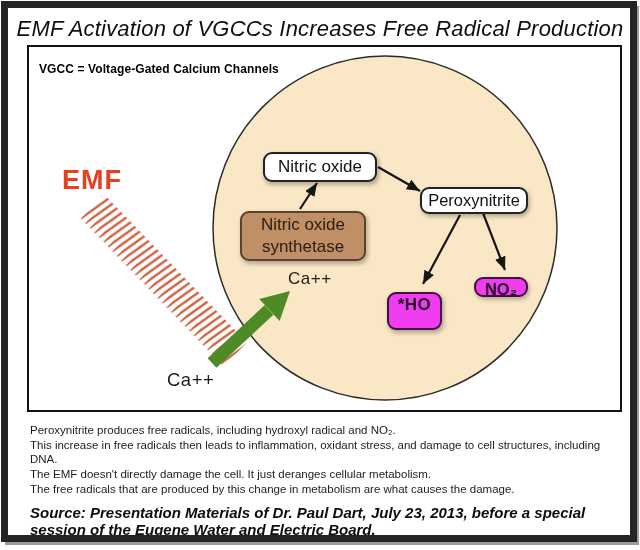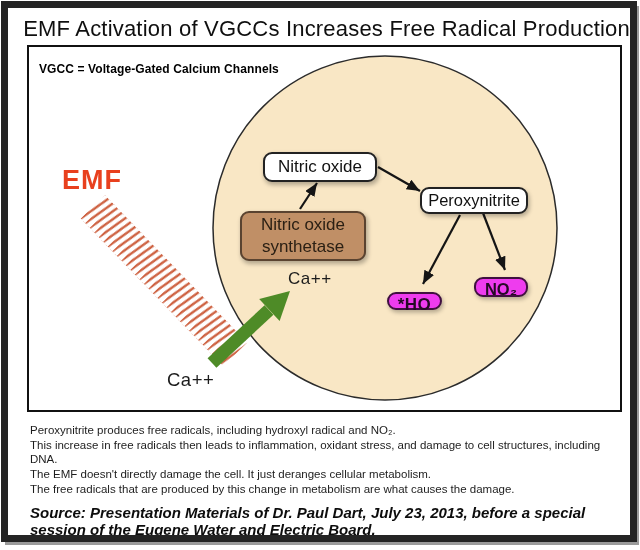--- a/index.html
+++ b/index.html
@@ -9,43 +9,43 @@
   }
   .abs{position:absolute;}
   
   .frame{
     left:1px;top:1px;width:636px;height:541px;box-sizing:border-box;
     border:7px solid #242424;background:transparent;
     box-shadow:3px 4px 0 -1px #9b9b9b;
     pointer-events:none;z-index:5;
   }
   .title{
-    left:10px;top:16px;width:620px;text-align:right;
-    font-size:22px;line-height:26px;color:#0f0f0f;letter-spacing:.2px;
+    left:10px;top:16px;width:620px;text-align:center;
+    font-size:22px;line-height:26px;color:#0f0f0f;letter-spacing:.2px;font-style:italic;
   }
   .inner-box{
     left:27px;top:45px;width:595px;height:367px;box-sizing:border-box;
     border:2px solid #111;background:#fff;
   }
   .vgcc-note{left:10px;top:15px;font-size:12px;font-weight:bold;color:#000000;letter-spacing:.1px;}
   .diagram-svg{left:0;top:0;width:591px;height:363px;}
   .node{
     box-sizing:border-box;text-align:center;border-radius:9px;
     box-shadow:1.5px 2.5px 4px rgba(0,0,0,.28);
   }
   .white-node{background:#fff;border:2px solid #222;color:#111;}
   .nitric-oxide{left:234px;top:105px;width:114px;height:30px;font-size:17px;line-height:26px;}
   .peroxynitrite{left:391px;top:140px;width:108px;height:27px;font-size:16.5px;line-height:23px;}
   .synthetase{
     left:211px;top:164px;width:126px;height:50px;
     background:#c08f66;border:2px solid #5a4330;color:#2b2014;
     font-size:17px;line-height:22px;white-space:pre-line;padding-top:1px;
   }
   .radical{background:#ee3cee;border:2.5px solid #401040;color:#250a25;font-weight:bold;}
-  .ho-box{left:358px;top:245px;width:55px;height:18px;font-size:17px;line-height:22px;letter-spacing:.5px;border-radius:9px;}
+  .ho-box{left:358px;top:245px;width:55px;height:38px;font-size:17px;line-height:22px;letter-spacing:.5px;border-radius:9px;}
   .no2-box{left:445px;top:230px;width:54px;height:20px;font-size:16.5px;line-height:21px;}
   .cell-label{left:300px;top:45px;width:130px;text-align:center;font-size:31px;font-weight:600;letter-spacing:1px;color:#141414;}
   .ca-label{font-size:17px;color:#1c1c1c;letter-spacing:.5px;}
   .ca-inside{left:259px;top:222px;}
   .ca-outside{left:138px;top:322px;font-size:18.5px;}
   .emf-label{left:33px;top:118px;font-size:27px;font-weight:bold;color:#e8401e;letter-spacing:1px;}
   .notes{left:30px;top:424px;width:589px;color:#1d1d1d;}
   .notes p{margin:0 0 1.5px 0;font-size:11.5px;line-height:13.5px;}
   .source{
     left:30px;top:505px;width:577px;

